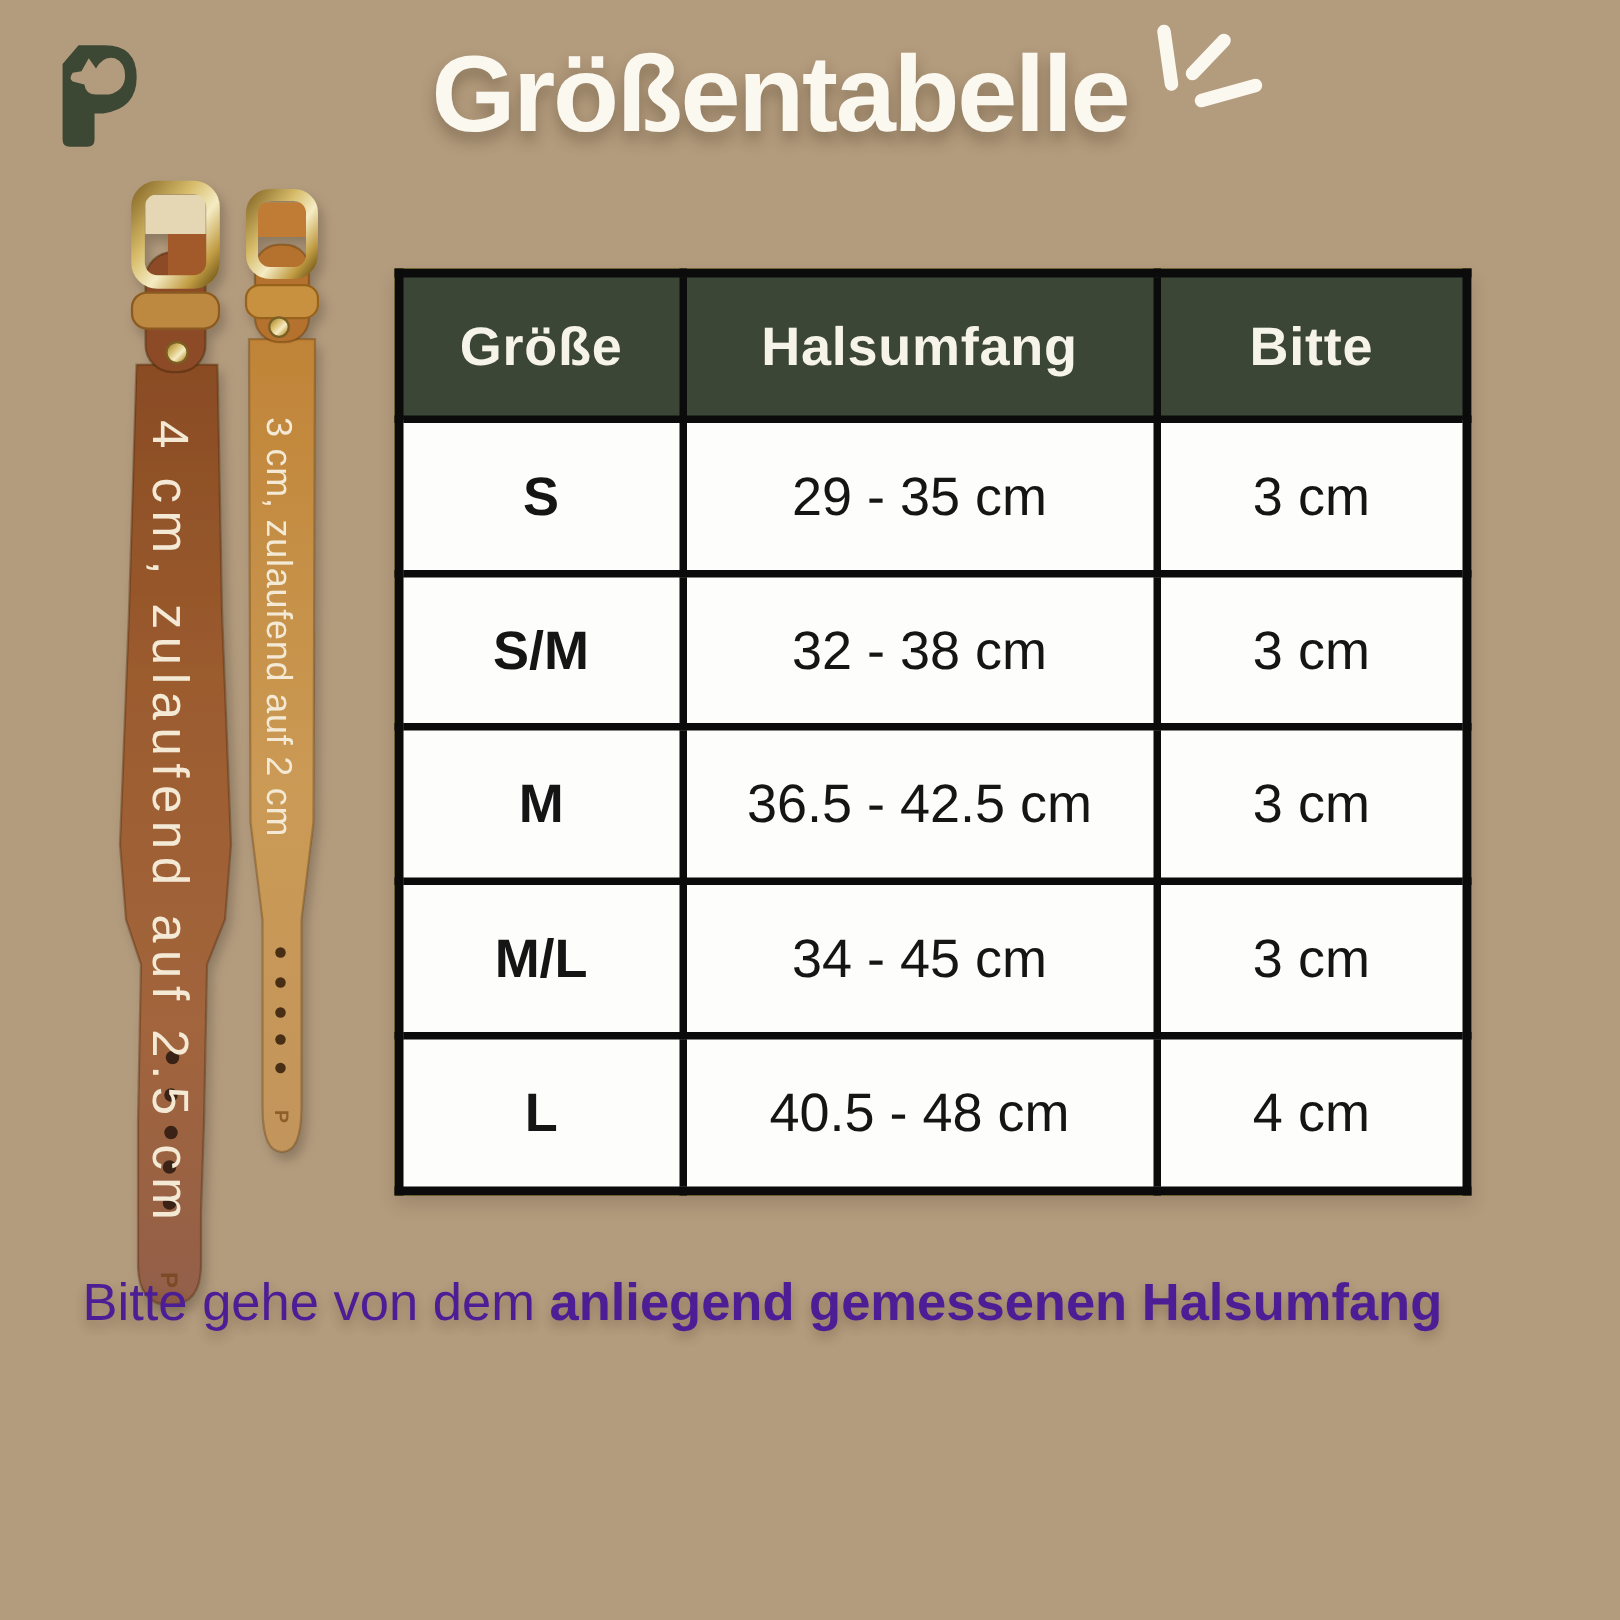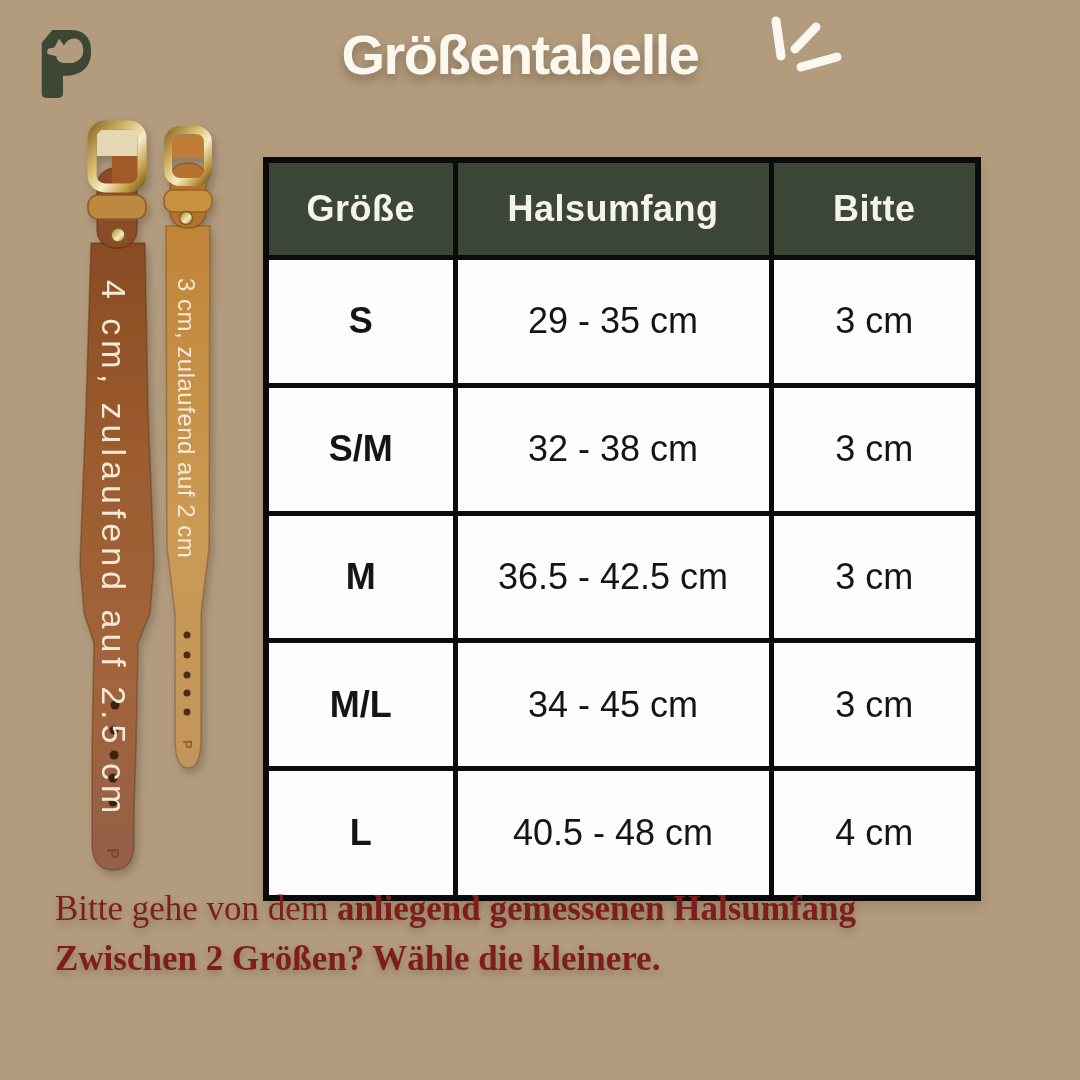--- a/index.html
+++ b/index.html
@@ -6,28 +6,28 @@
   body{
     width:1080px;height:1080px;position:relative;overflow:hidden;
     background:#b39b7d;
     font-family:"Liberation Sans", sans-serif;
   }
   
   .logo{position:absolute;left:33px;top:26px;width:62px;height:76px;}
   
   .title{
     position:absolute;left:248px;top:22px;width:544px;
-    text-align:center;font-size:56px;font-weight:bold;letter-spacing:-1.5px;
+    text-align:center;font-size:72px;font-weight:bold;letter-spacing:-1.5px;
     color:#fbf8f0;text-shadow:0 6px 10px rgba(60,45,25,0.35);
     white-space:nowrap;
   }
   .sparkles{position:absolute;left:766px;top:12px;width:84px;height:72px;}
   
   .size-table{
-    position:absolute;left:263px;top:157px;width:712px;height:744px;
+    position:absolute;left:263px;top:179px;width:712px;height:618px;
     border-collapse:collapse;table-layout:fixed;background:#fde047;
     box-shadow:0 6px 12px rgba(0,0,0,0.12);
   }
   .size-table th,.size-table td{
     border:5px solid #0b0b0b;text-align:center;vertical-align:middle;
     padding:0;
   }
   .size-table{border:6px solid #0b0b0b;}
   .size-table th{
     background:#3c4636;color:#f6f3ea;font-size:36px;font-weight:bold;
@@ -36,24 +36,23 @@
   .size-table td{font-size:36px;color:#151515;background:#fdfdfb;}
   .size-table td.size{font-weight:bold;}
   
   .collars{position:absolute;left:50px;top:108px;width:220px;height:790px;}
   .collar-label{
     font-family:"Liberation Sans", sans-serif;
     fill:#f3e9d4;
   }
   
   .note{
-    position:absolute;left:55px;top:884px;width:990px;
-    color:#7f1d1d;font-size:35px;line-height:50px;
+    position:absolute;left:55px;top:844px;width:990px;
+    color:#4c1d95;font-size:35px;line-height:50px;
     text-shadow:0 4px 7px rgba(60,45,25,0.30);
-    font-family:Liberation Serif, serif;
   }
   .note .lt{font-weight:300;}
   .note .bd{font-weight:bold;}
 </style>
 </head>
 <body>
 
 <svg class="logo" viewBox="0 0 64 76">
   <path fill="#3d4834" fill-rule="evenodd" d="
     M20,3 L38,3 Q60,3 60,25 Q60,47 37,50 L31,50 L31,68 Q31,73 26,73 L14,73 Q9,73 9,68 L9,16 Z
@@ -176,14 +175,13 @@
     <tr>
       <td class="size">L</td>
       <td>40.5 - 48 cm</td>
       <td>4 cm</td>
     </tr>
   </tbody>
 </table>
 
 <div class="note">
   <div><span class="lt">Bitte gehe von dem </span><span class="bd">anliegend gemessenen Halsumfang</span></div>
-  <div><span class="bd">Zwischen 2 Größen? Wähle die kleinere.</span></div>
 </div>
 
 </body></html>

